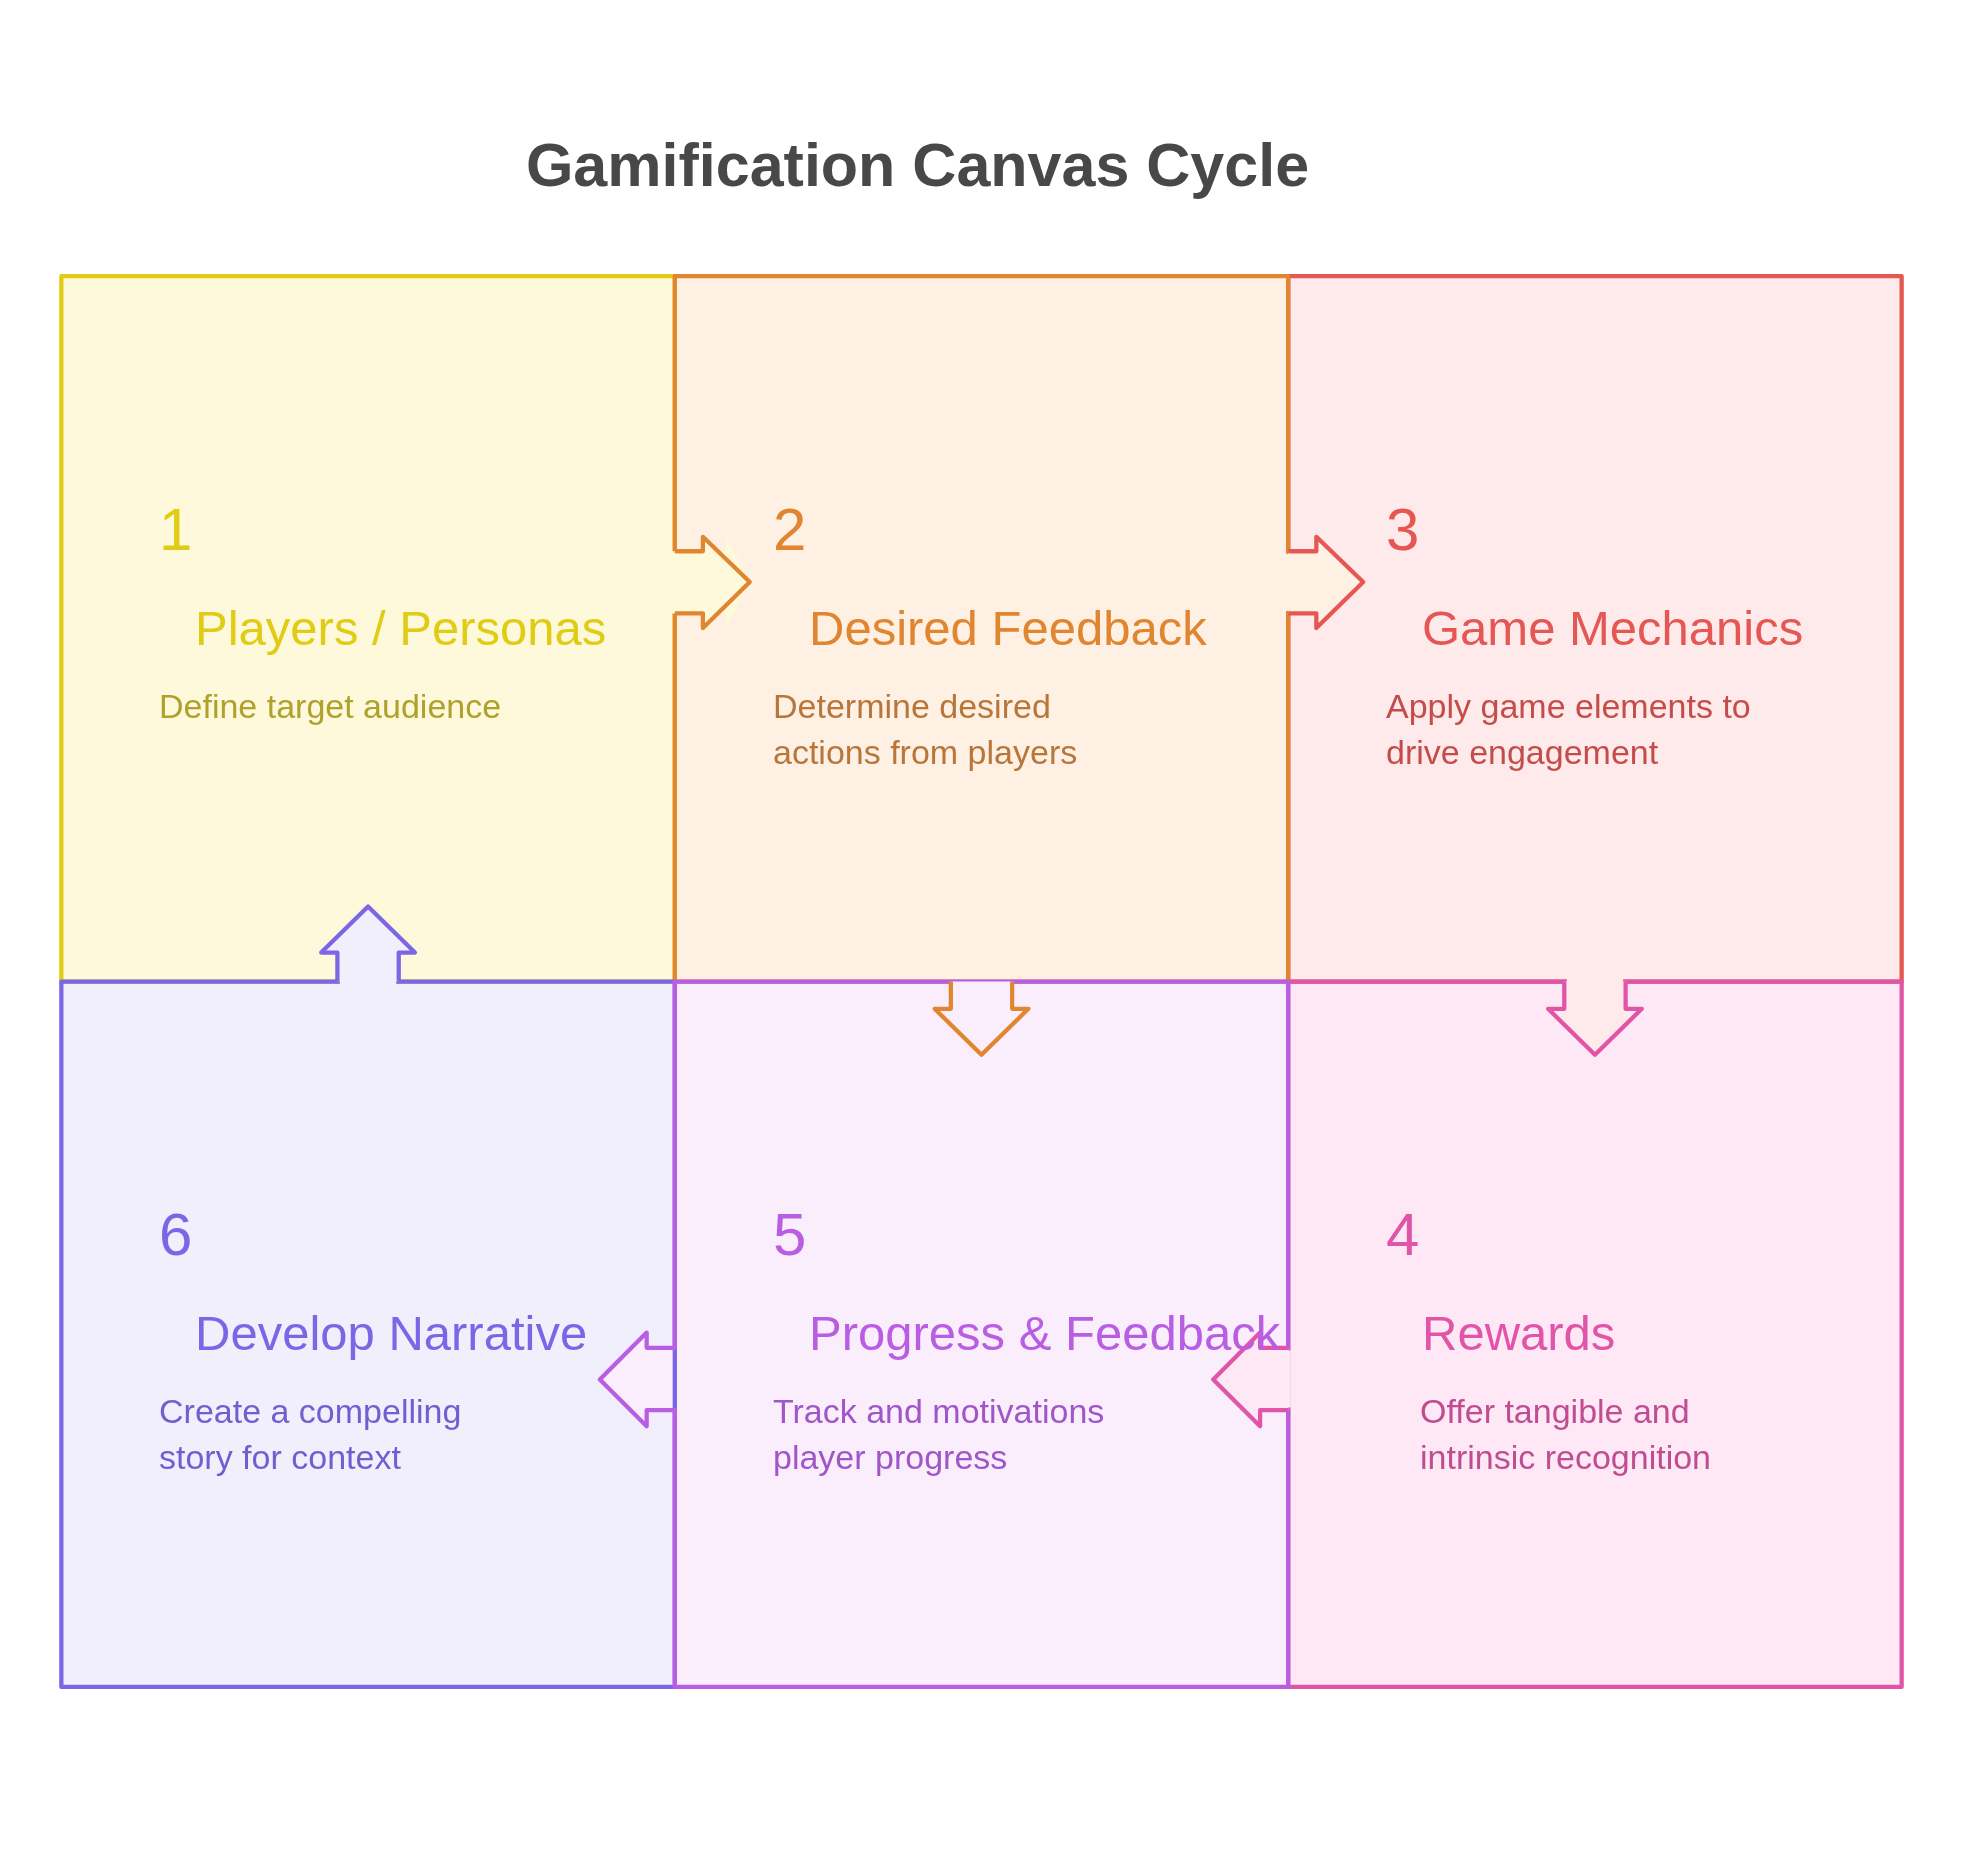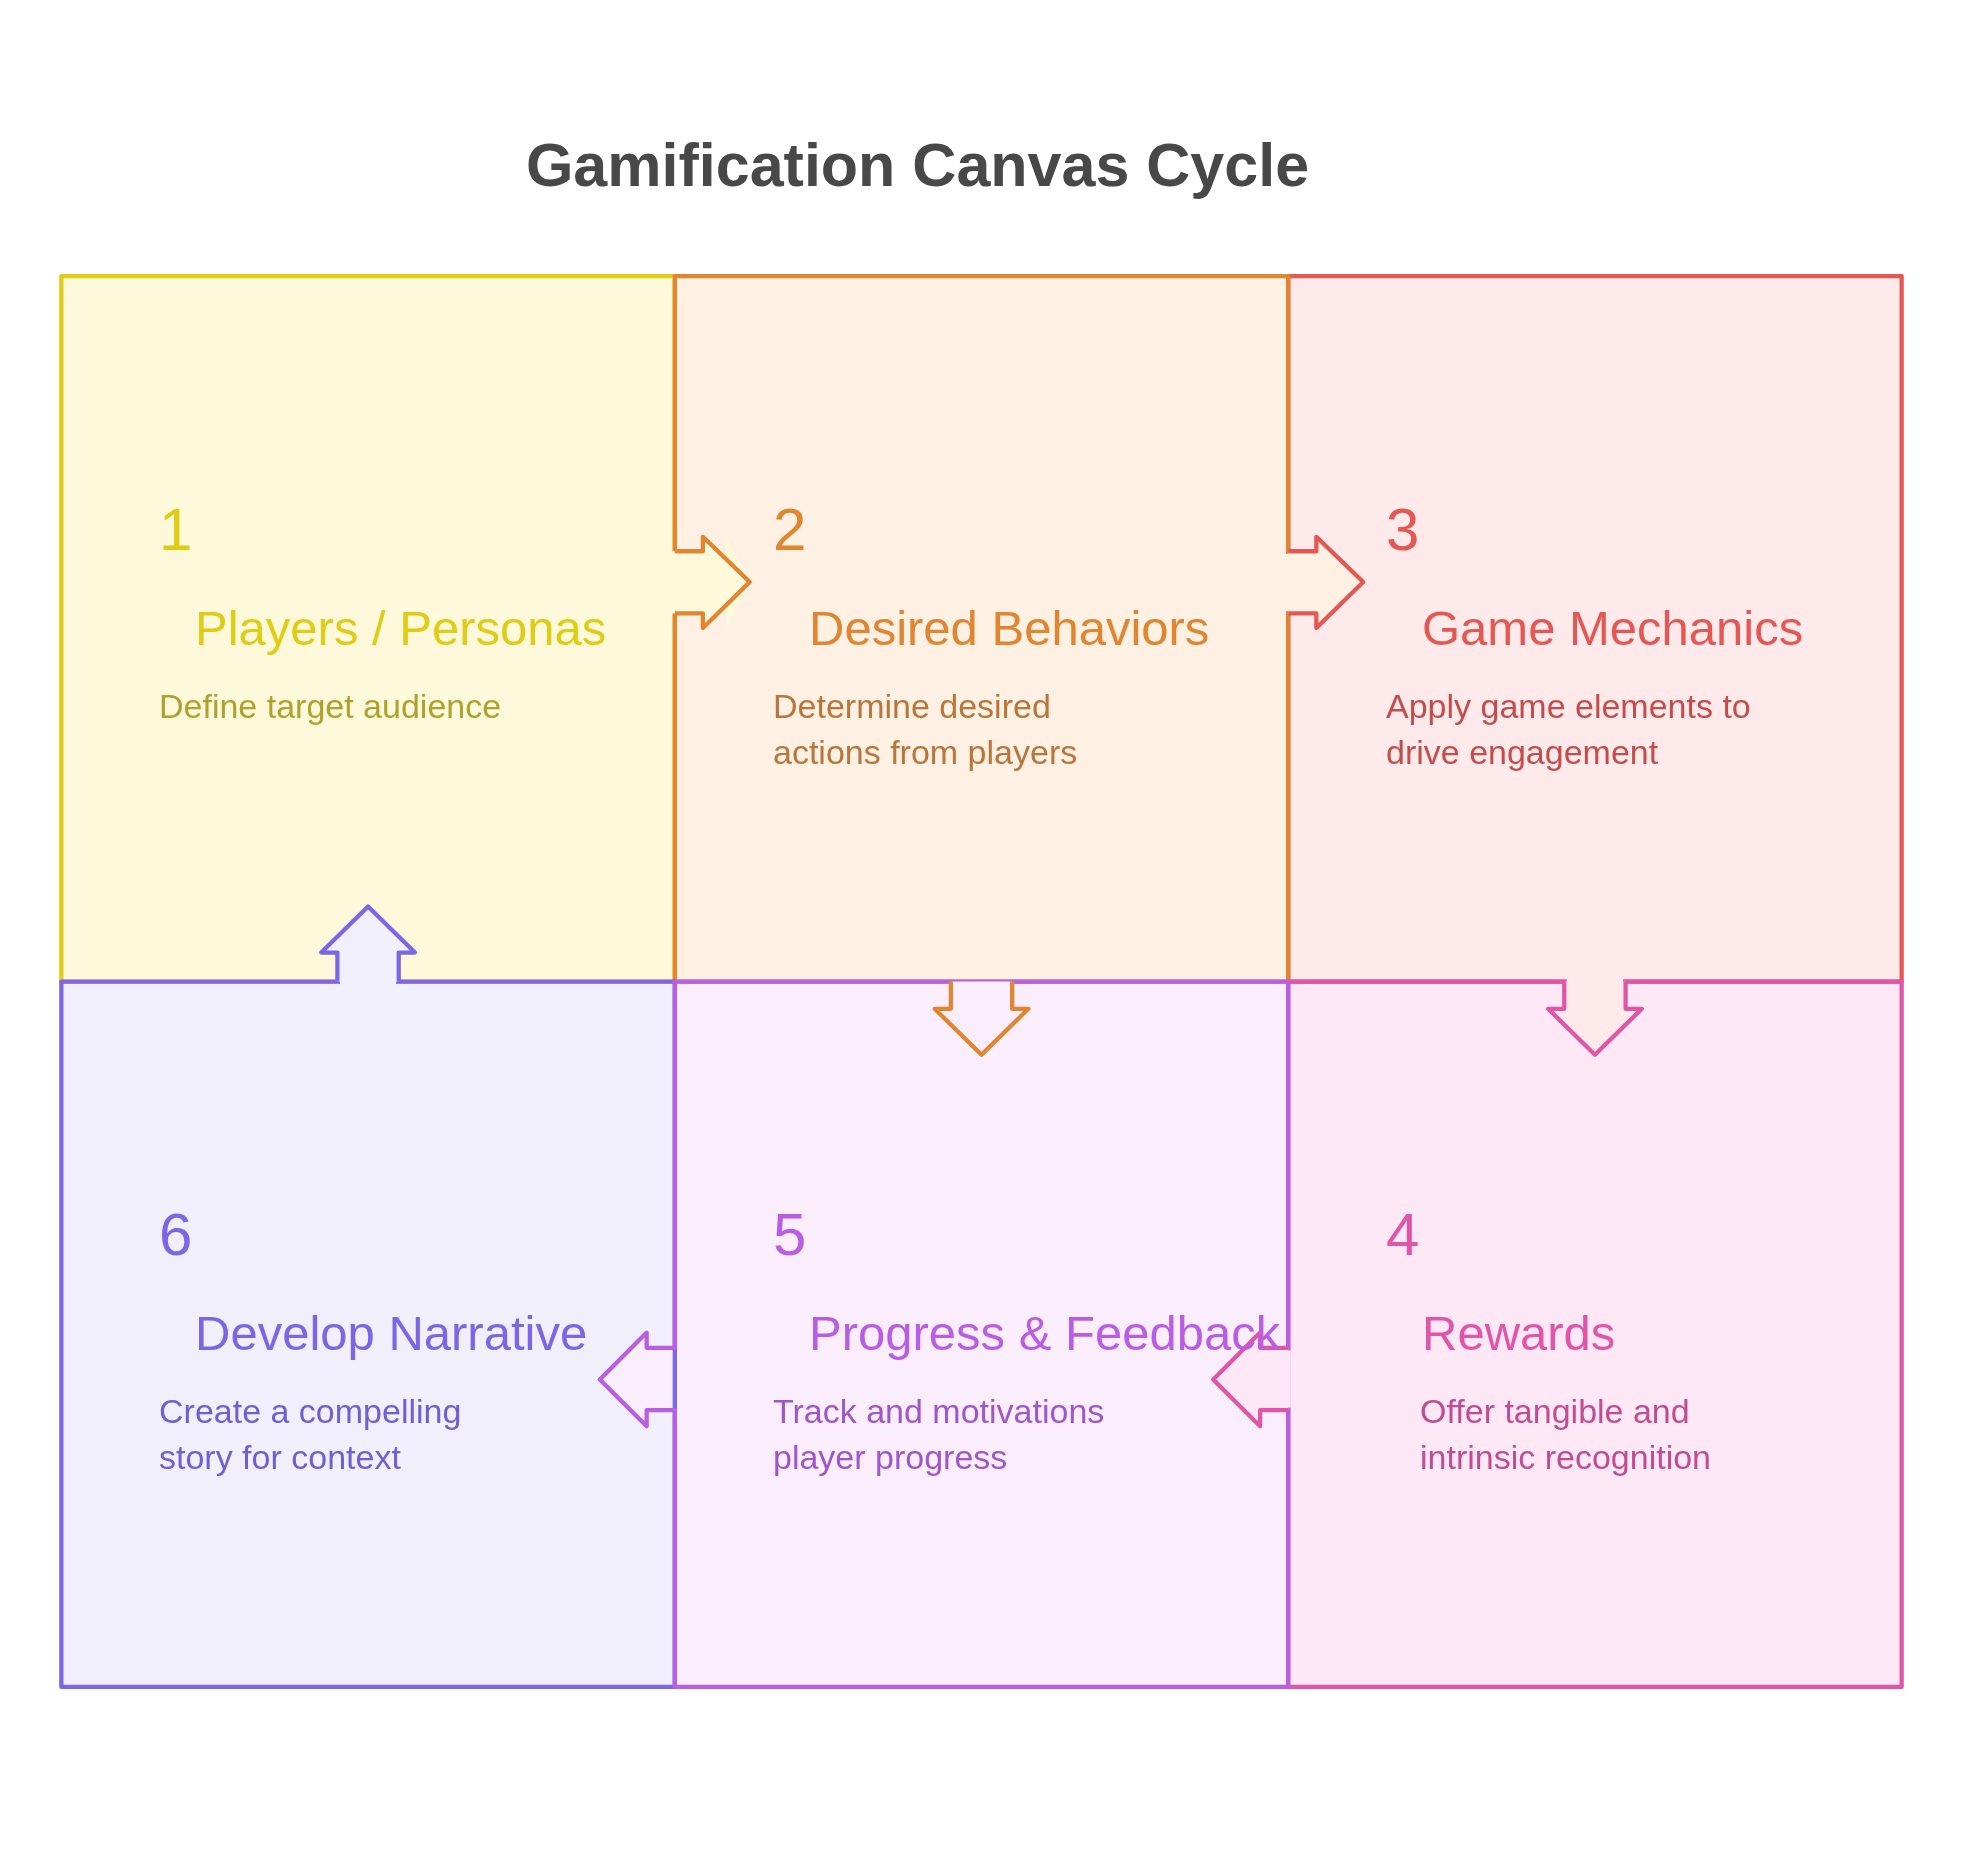--- a/index.html
+++ b/index.html
@@ -62,21 +62,21 @@
 <div class="cell-text" style="left:159px; top:500px;">
   <div class="num" style="color:#e0cb15;">1</div>
   <div class="heading" style="color:#e0cb15;">Players / Personas</div>
   <div class="desc" style="color:#afa12c;">
     <span>Define target audience</span>
   </div>
 </div>
 
 <div class="cell-text" style="left:773px; top:500px;">
   <div class="num" style="color:#e08530;">2</div>
-  <div class="heading" style="color:#e08530;">Desired Behaviors</div>
+  <div class="heading" style="color:#e08530;">Desired Feedback</div>
   <div class="desc" style="color:#b8763a;">
     <span>Determine desired</span>
     <span>actions from players</span>
   </div>
 </div>
 
 <div class="cell-text" style="left:1386px; top:500px;">
   <div class="num" style="color:#e55753;">3</div>
   <div class="heading" style="color:#e55753;">Game Mechanics</div>
   <div class="desc" style="color:#c44d4b;">

